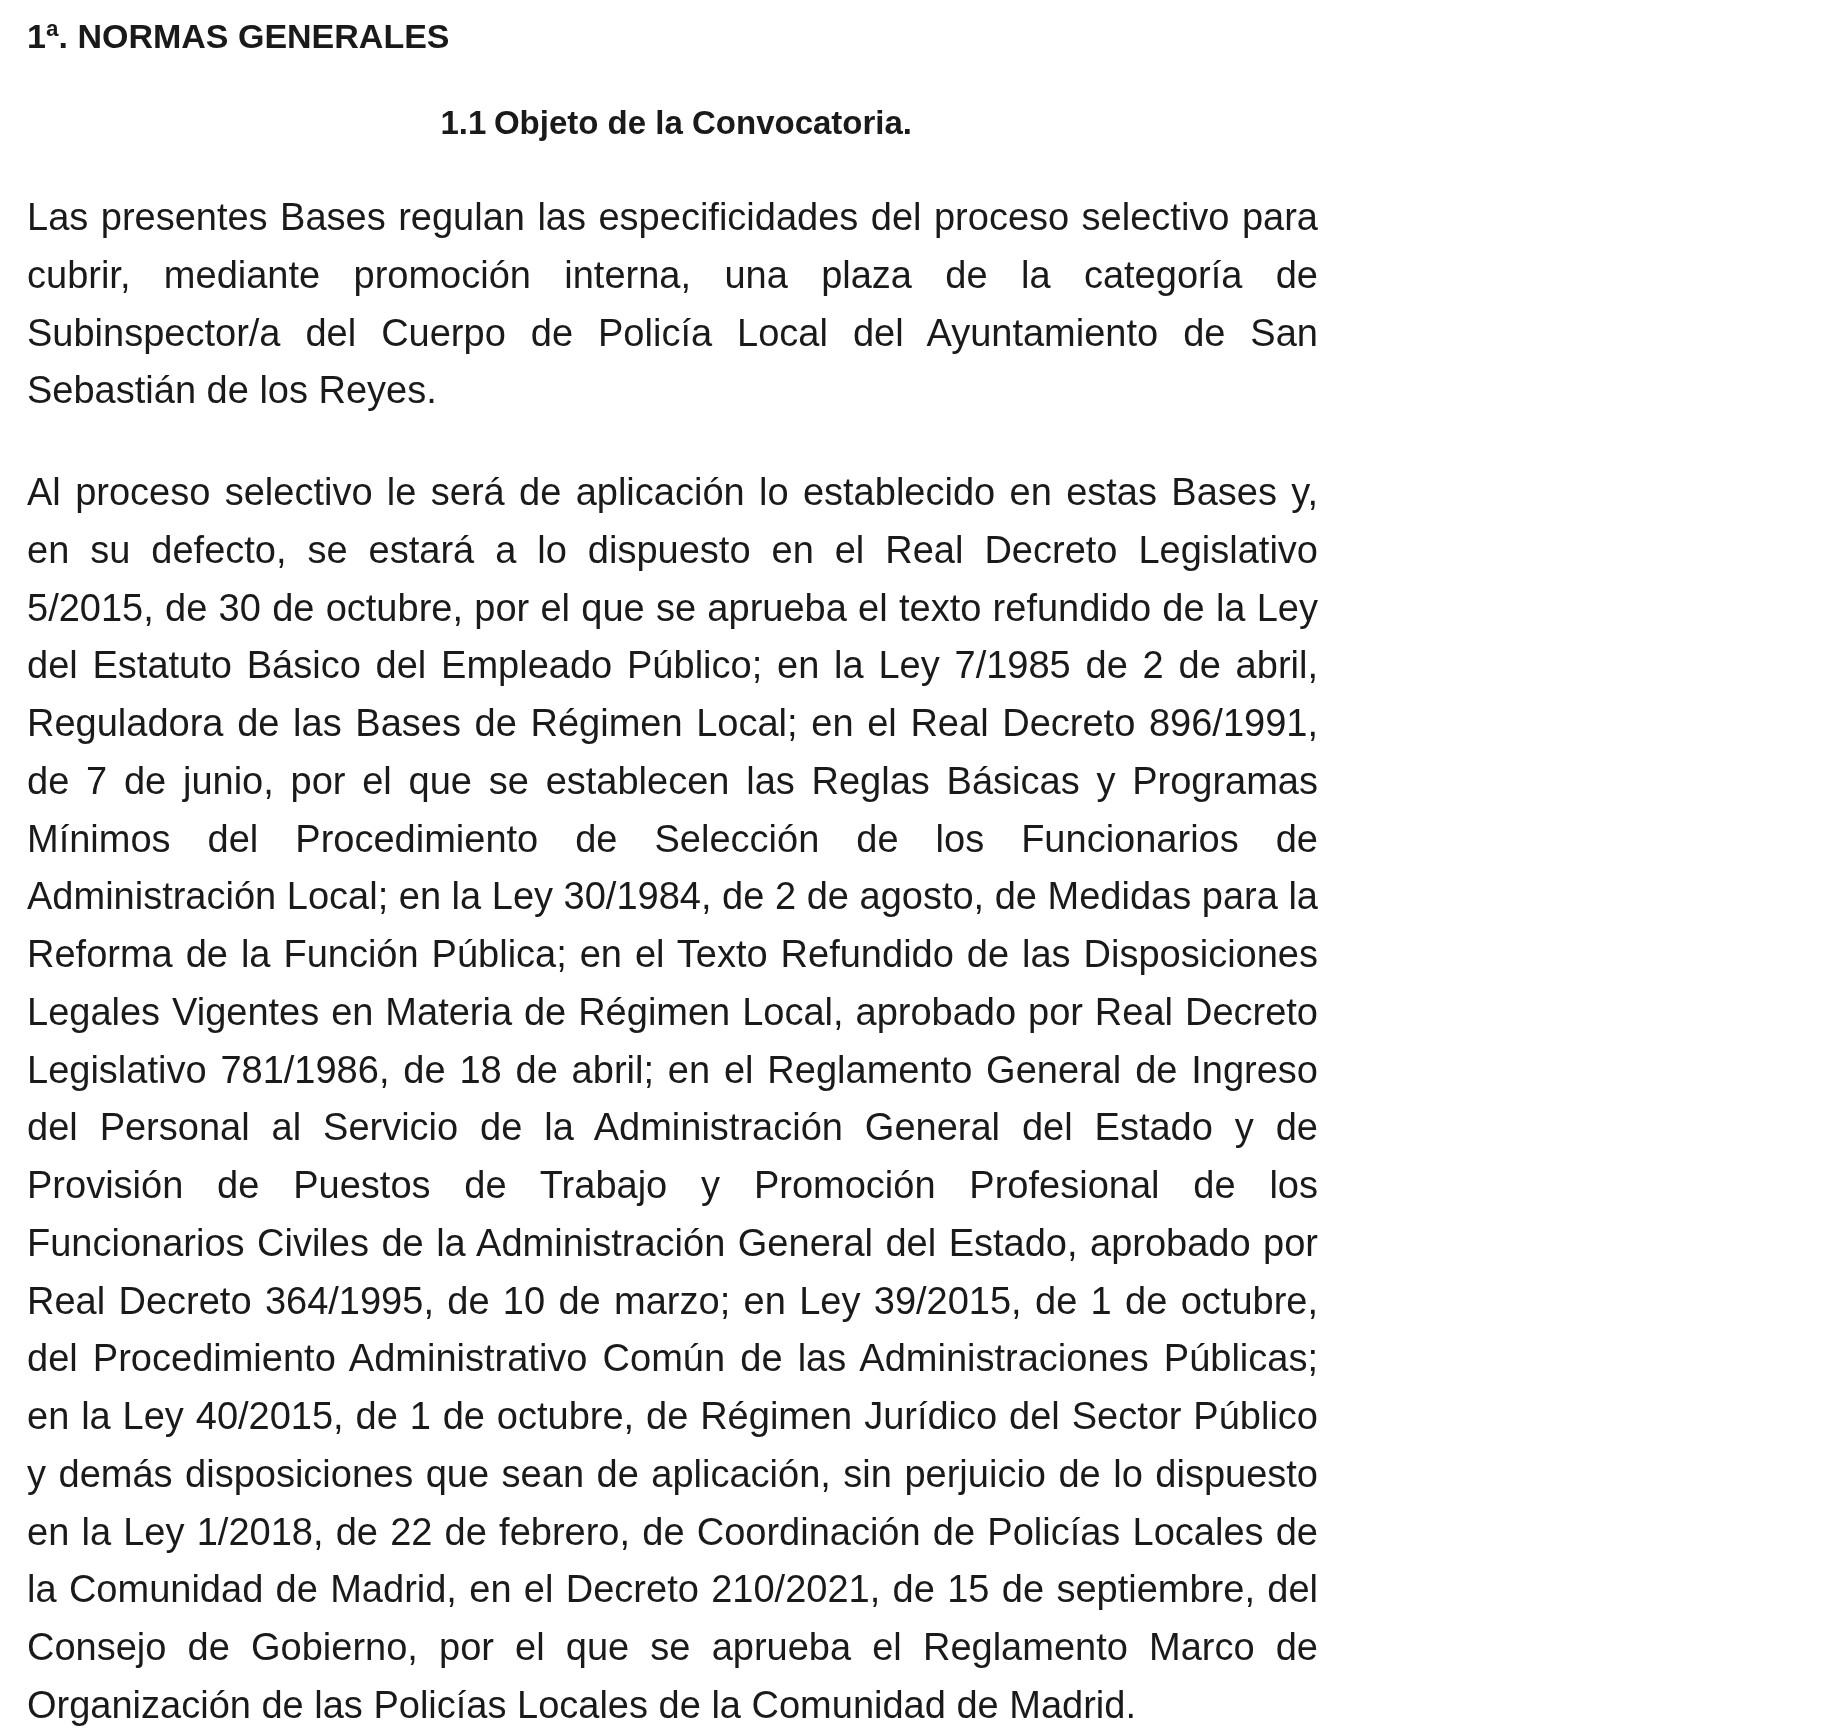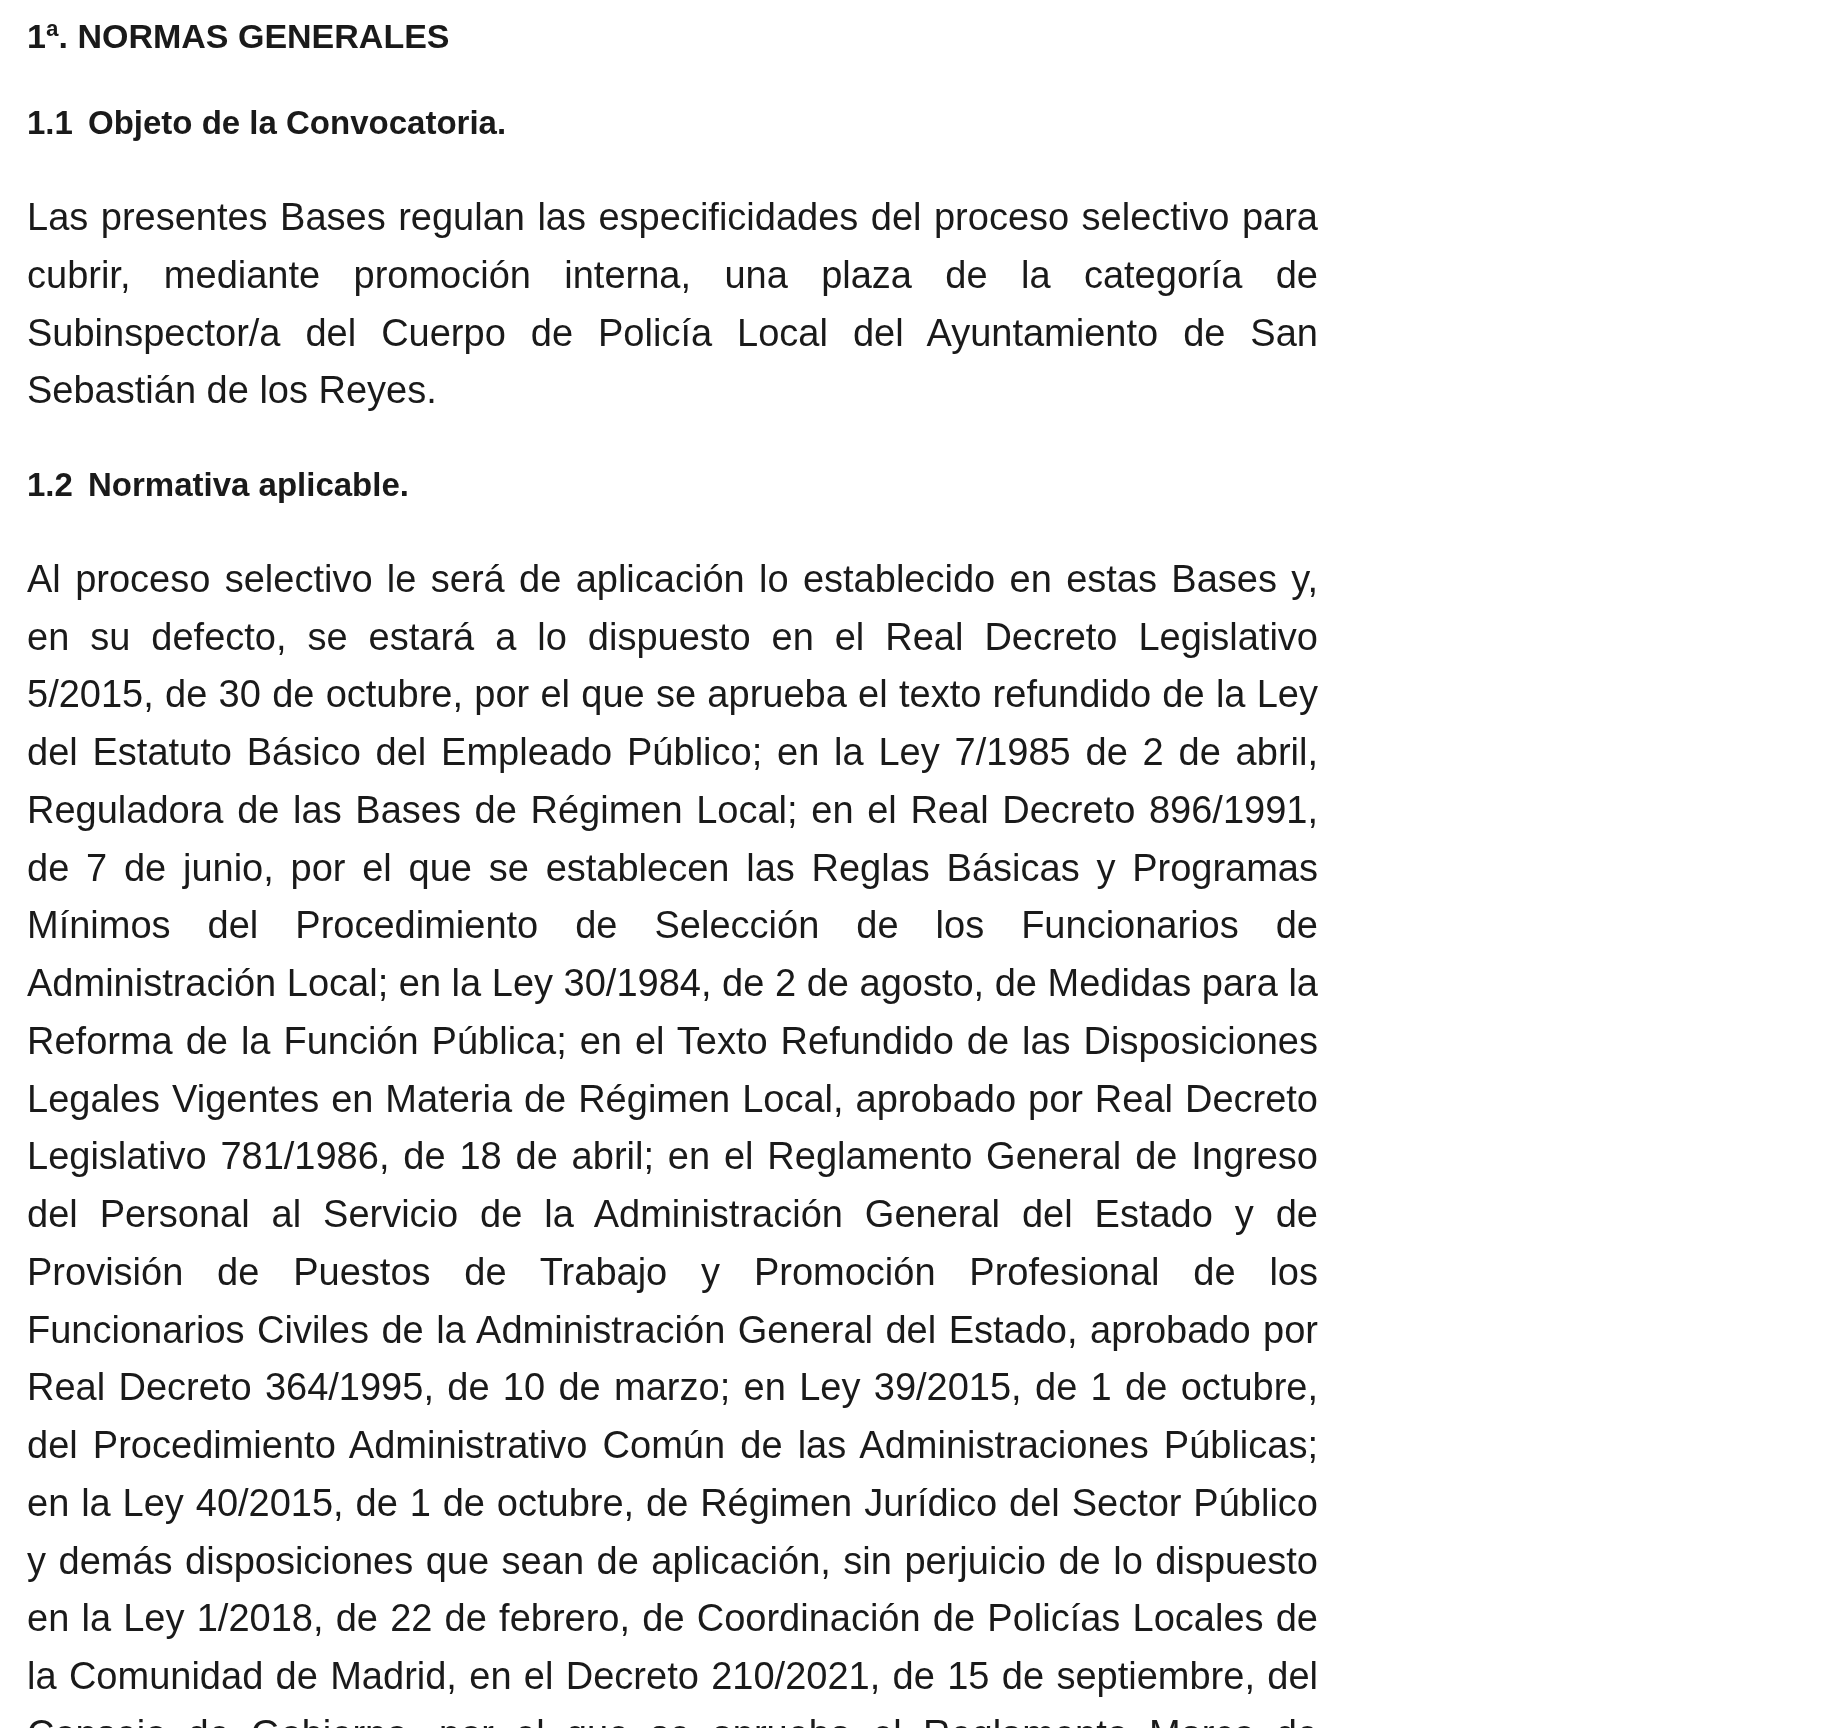--- a/index.html
+++ b/index.html
@@ -25,20 +25,21 @@
       font-size: 34px;
       font-weight: bold;
       margin: 0 0 44px 0;
       line-height: 1.3;
     }
     .section-heading {
       font-size: 33px;
       font-weight: bold;
       margin: 44px 0 44px 0;
       line-height: 1.3;
+      text-align: center;
     }
     .sec-num {
       display: inline-block;
       min-width: 61px;
     }
     .paragraph {
       font-size: 38px;
       line-height: 1.52;
       text-align: justify;
       margin: 44px 0 44px 0;
@@ -50,19 +51,16 @@
 <div class="page">
 
   <h1 class="doc-title">1ª. NORMAS GENERALES</h1>
 
   <h2 class="section-heading">
     <span class="sec-num">1.1</span><span>Objeto de la Convocatoria.</span>
   </h2>
 
   <p class="paragraph">Las presentes Bases regulan las especificidades del proceso selectivo para cubrir, mediante promoción interna, una plaza de la categoría de Subinspector/a del Cuerpo de Policía Local del Ayuntamiento de San Sebastián de los Reyes.</p>
 
-  <h2 class="section-heading">
-    <span class="sec-num">1.2</span><span>Normativa aplicable.</span>
-  </h2>
 
   <p class="paragraph">Al proceso selectivo le será de aplicación lo establecido en estas Bases y, en su defecto, se estará a lo dispuesto en el Real Decreto Legislativo 5/2015, de 30 de octubre, por el que se aprueba el texto refundido de la Ley del Estatuto Básico del Empleado Público; en la Ley 7/1985 de 2 de abril, Reguladora de las Bases de Régimen Local; en el Real Decreto 896/1991, de 7 de junio, por el que se establecen las Reglas Básicas y Programas Mínimos del Procedimiento de Selección de los Funcionarios de Administración Local; en la Ley 30/1984, de 2 de agosto, de Medidas para la Reforma de la Función Pública; en el Texto Refundido de las Disposiciones Legales Vigentes en Materia de Régimen Local, aprobado por Real Decreto Legislativo 781/1986, de 18 de abril; en el Reglamento General de Ingreso del Personal al Servicio de la Administración General del Estado y de Provisión de Puestos de Trabajo y Promoción Profesional de los Funcionarios Civiles de la Administración General del Estado, aprobado por Real Decreto 364/1995, de 10 de marzo; en Ley 39/2015, de 1 de octubre, del Procedimiento Administrativo Común de las Administraciones Públicas; en la Ley 40/2015, de 1 de octubre, de Régimen Jurídico del Sector Público y demás disposiciones que sean de aplicación, sin perjuicio de lo dispuesto en la Ley 1/2018, de 22 de febrero, de Coordinación de Policías Locales de la Comunidad de Madrid, en el Decreto 210/2021, de 15 de septiembre, del Consejo de Gobierno, por el que se aprueba el Reglamento Marco de Organización de las Policías Locales de la Comunidad de Madrid.</p>
 
 </div>
 
 </body></html>

